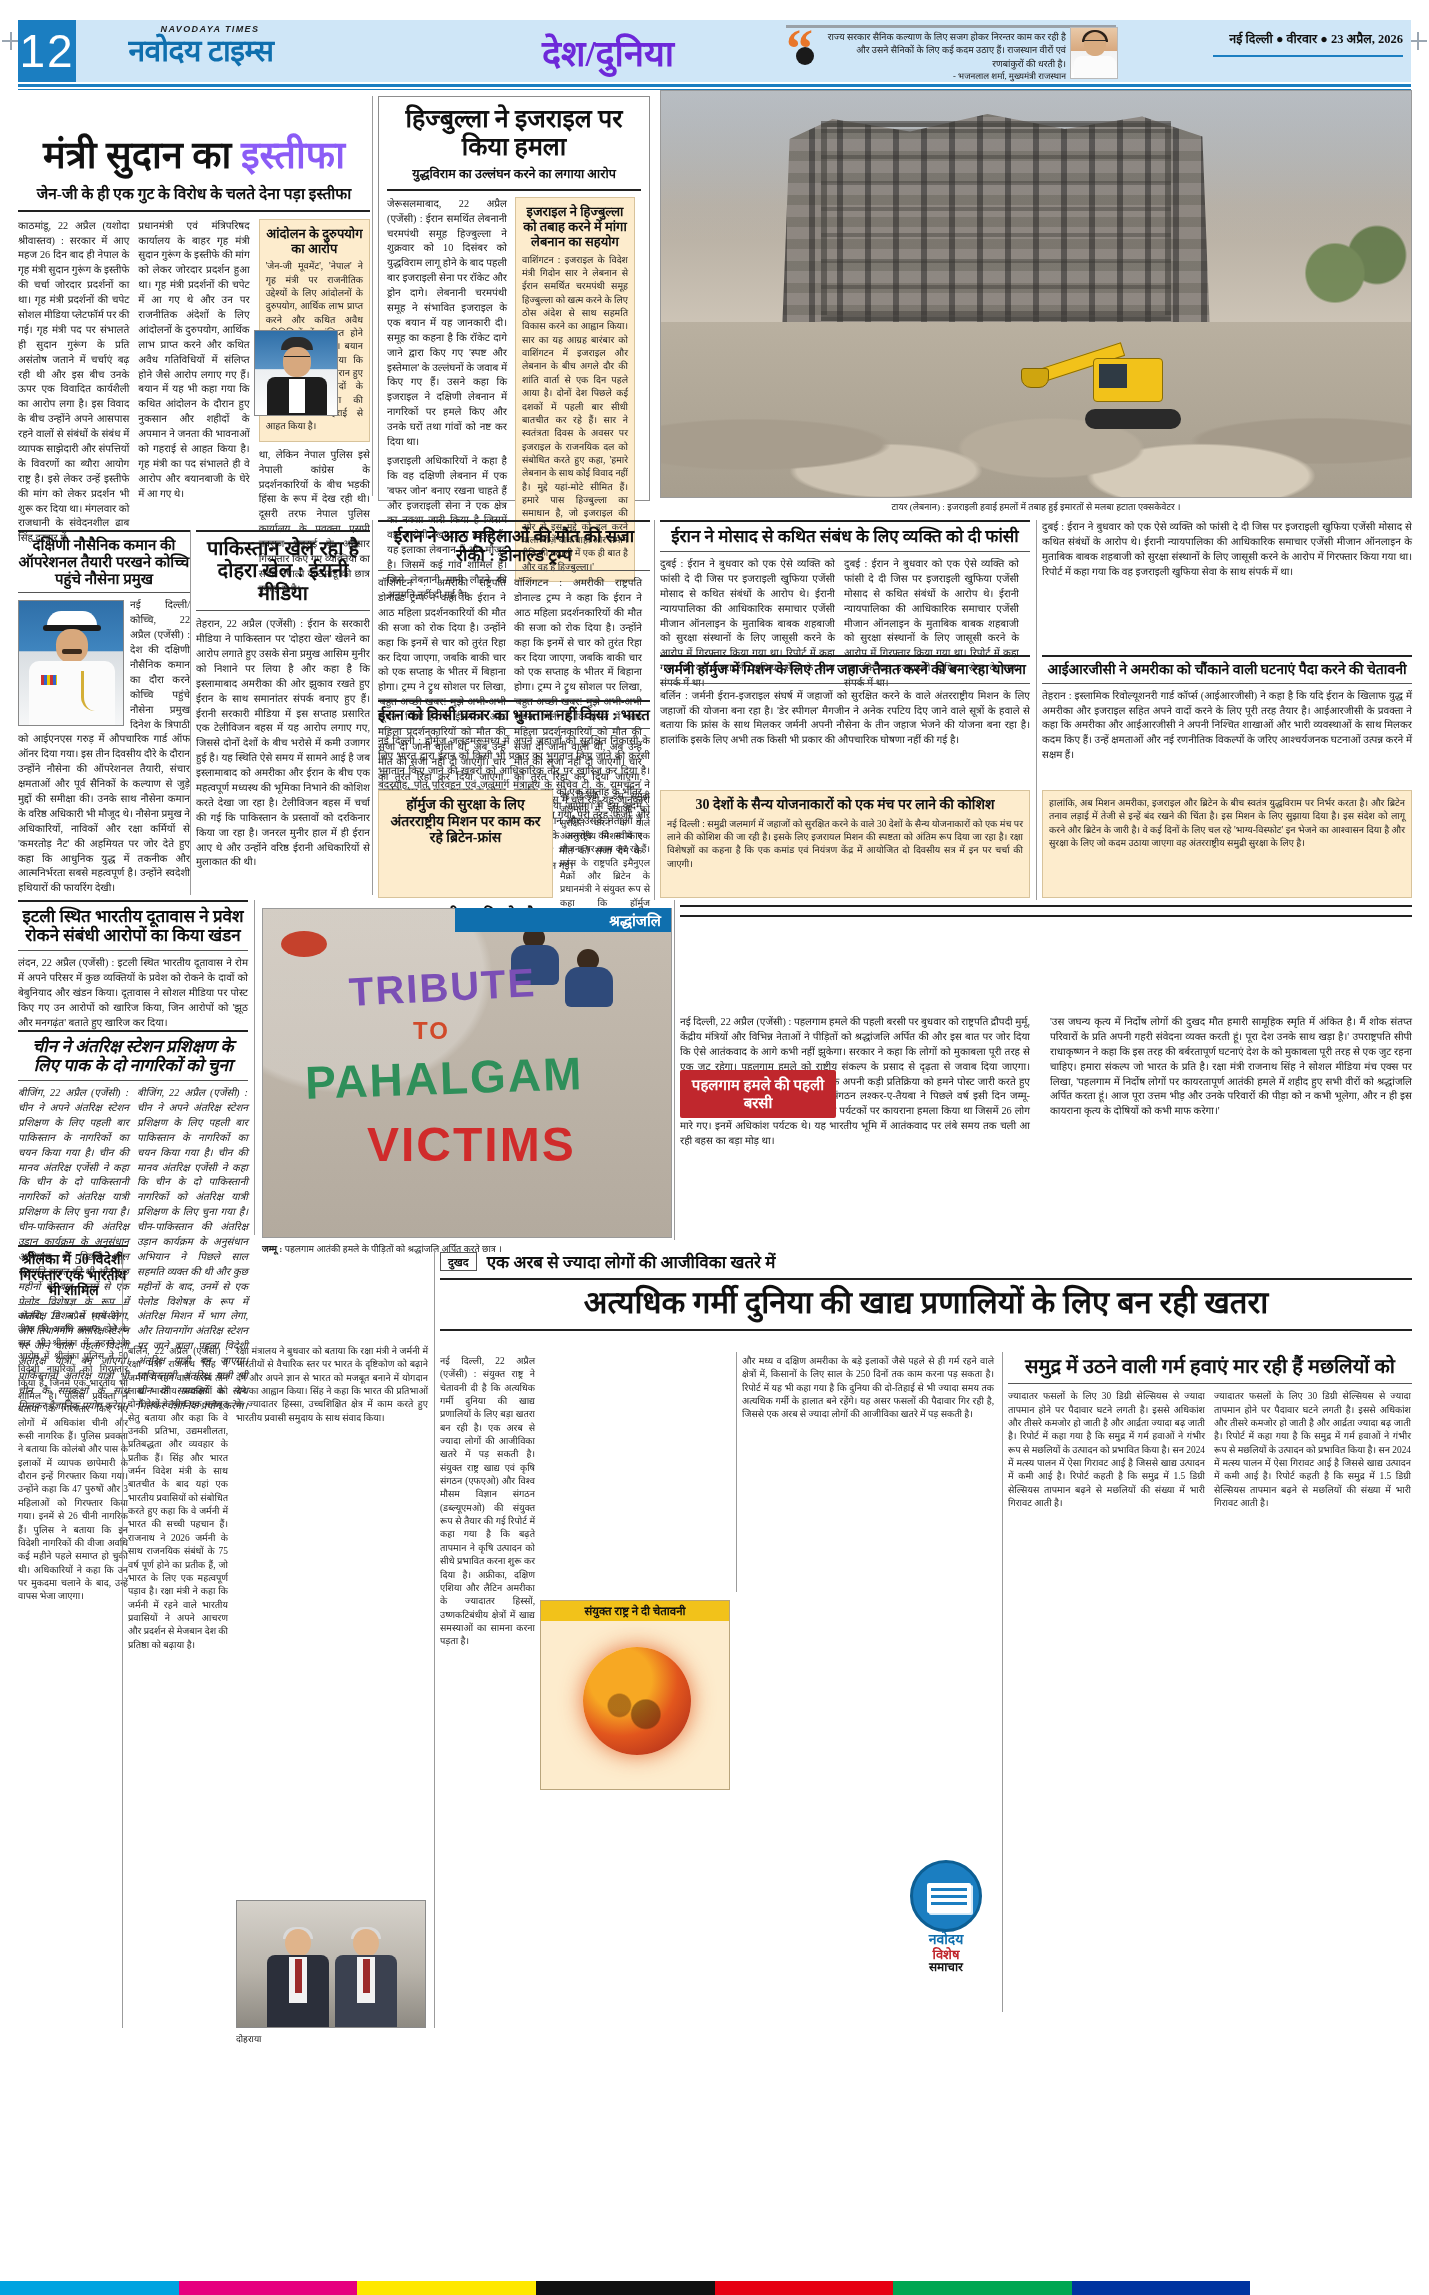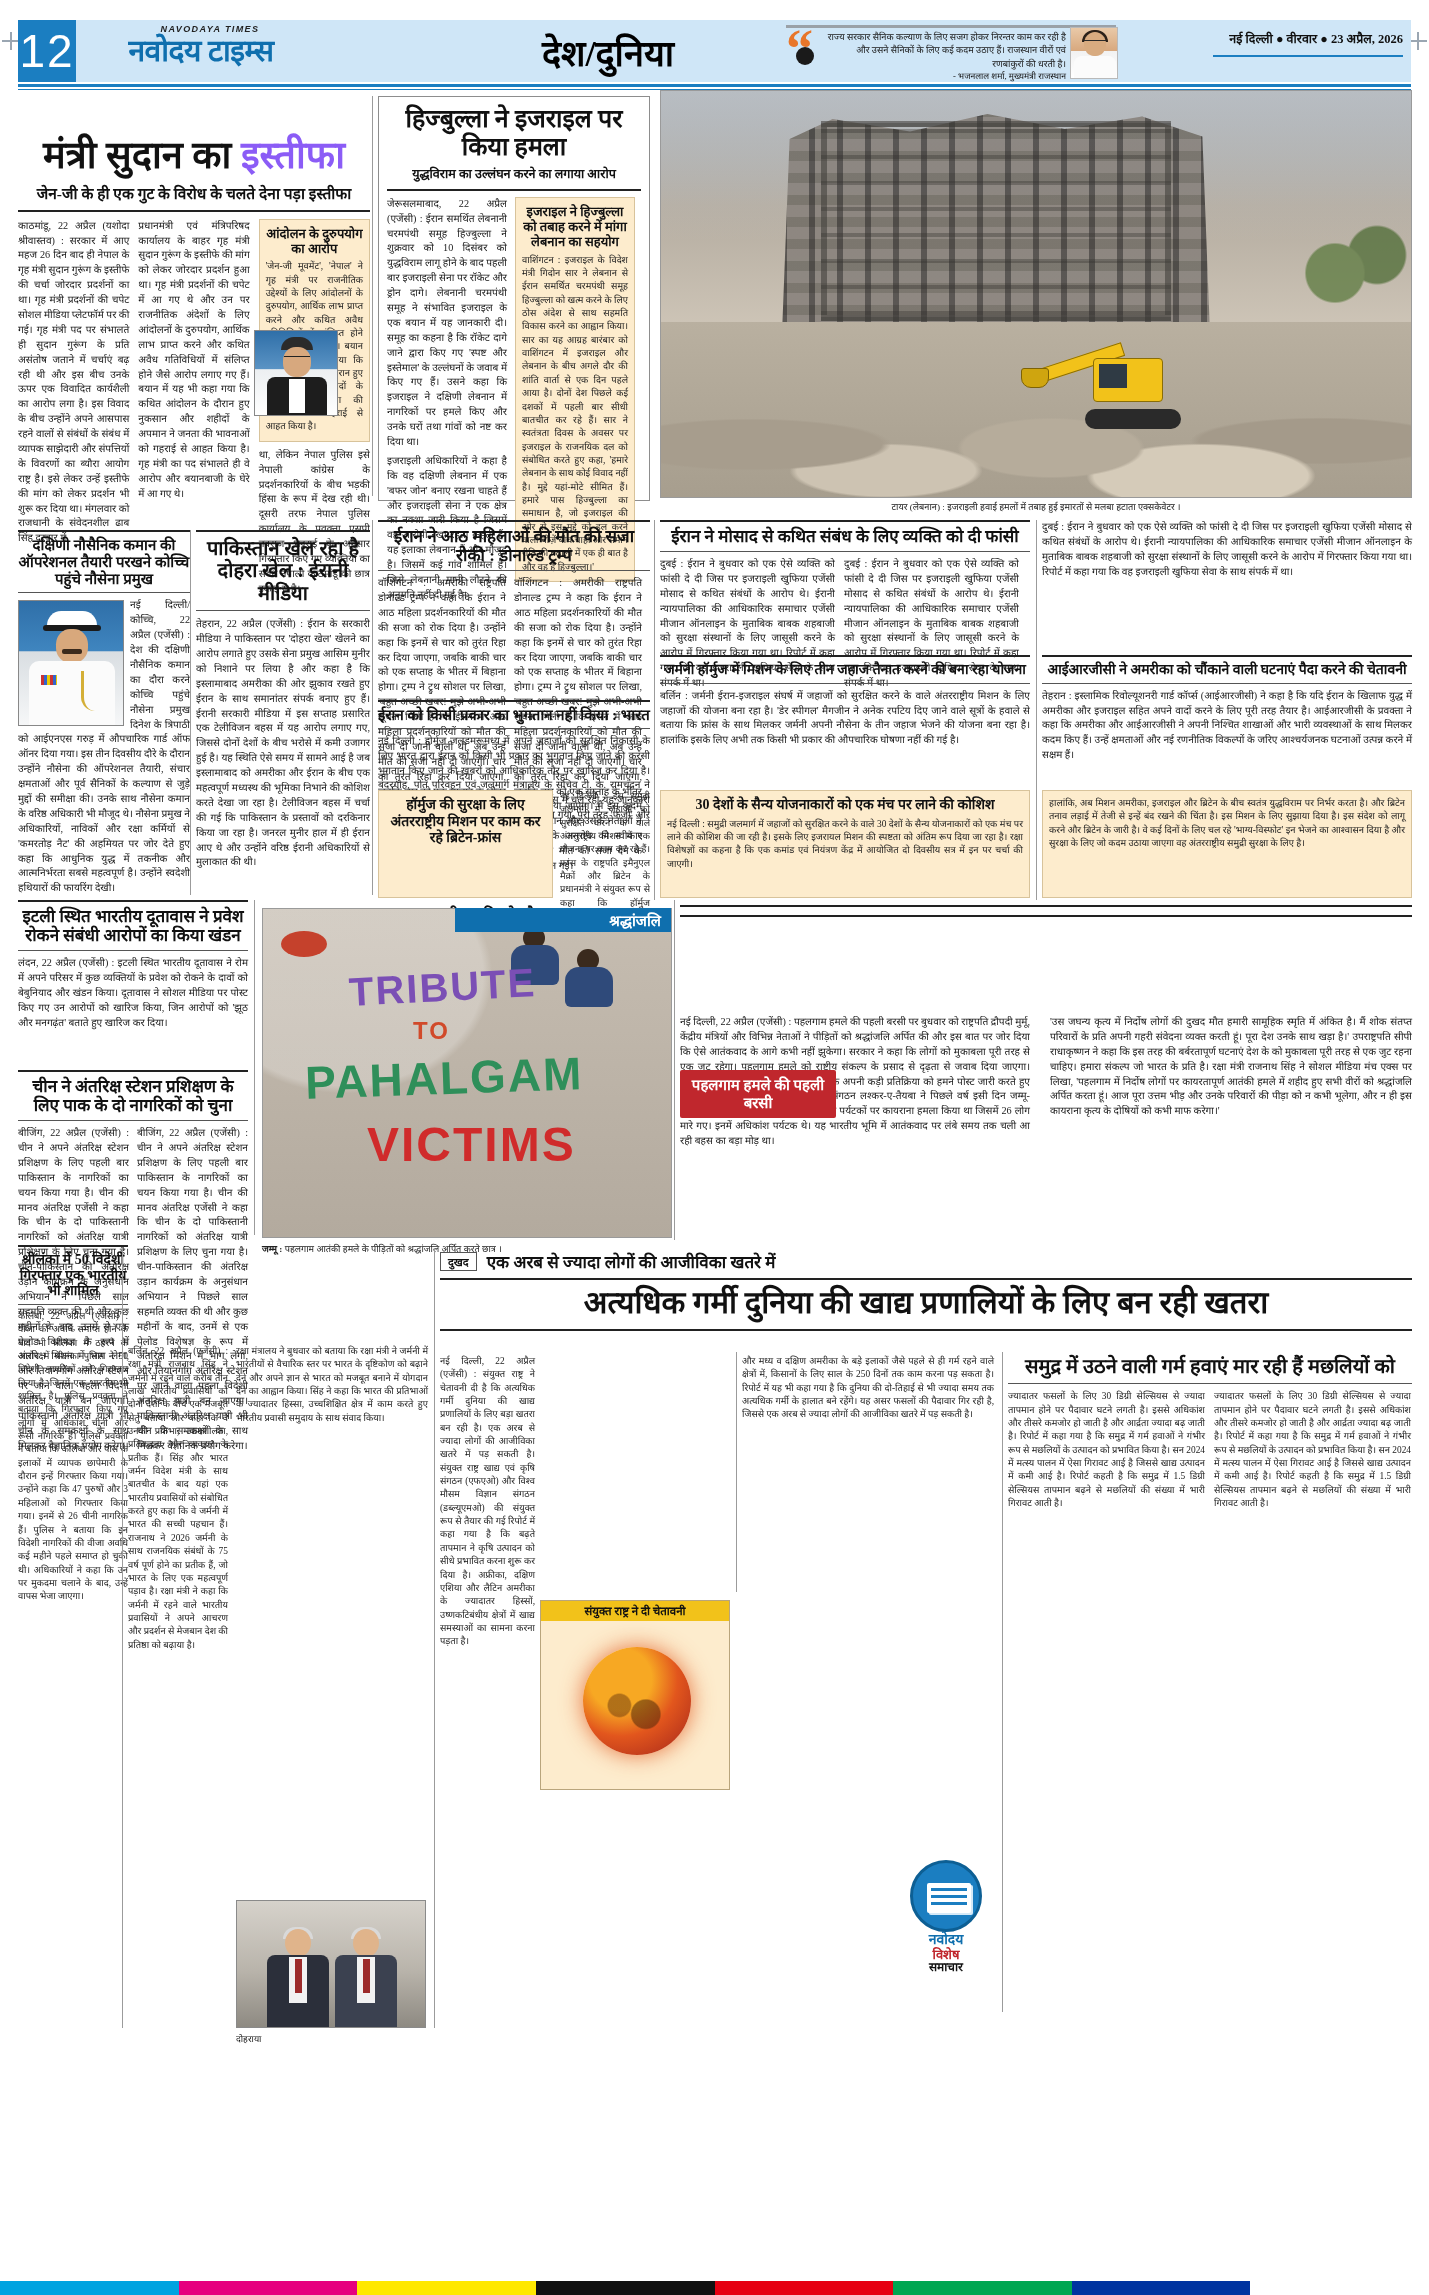--- a/index.html
+++ b/index.html
@@ -32,21 +32,21 @@
     font-family:"Liberation Sans", sans-serif; font-size:9px; font-weight:700;
     font-style:italic; letter-spacing:1.4px; color:#222; text-align:center;
     padding-left:26px;
   }
   .mh-brand-hi {
     font-size:30px; font-weight:700; color:#0f6fae; letter-spacing:-0.5px;
     line-height:1.0; margin-top:2px; text-align:center; padding-left:8px;
   }
   .mh-section {
     position:absolute; left:440px; top:8px; width:300px; text-align:center;
-    font-size:36px; font-weight:700; color:#000000; letter-spacing:0px;
+    font-size:36px; font-weight:700; color:#6d28d9; letter-spacing:0px;
   }
   .mh-quote-wrap {
     position:absolute; left:760px; top:5px; width:340px; height:55px;
   }
   .mh-quote-bar { position:absolute; left:8px; top:0; width:330px; height:3px; background:#9aa1a8; }
   .mh-qmark {
     position:absolute; left:8px; top:4px; width:34px; height:40px;
     font-size:54px; line-height:40px; color:#e8762a; font-family:"Liberation Serif", serif;
     font-weight:700;
   }
@@ -515,21 +515,21 @@
     <p class="body-txt">प्रतिक्रिया, स्वीकृति या प्रतिबद्धता सामने नहीं आई है। ईरानी विश्लेषकों ने यह भी आरोप लगाया कि पाकिस्तान ने इस प्रस्ताव को दरकिनार कर दिया है और अब वह अमरीका की ओर से 15 से 16 नई शर्तें ईरान पर थोपने की कोशिश कर रहा है, जिससे उसके रुख पर सवाल उठते हैं। एसएनएन के एक विश्लेषक ने साफ-साफ कहा, 'हमारी योजना के मुताबिक, आसिम मुनीर ईरान आए और हमारा संदेश लिया। इस संदेश को अमरीकी पक्ष तक पहुंचाया जाना था। यह उन्होंने जरूर किया होगा, लेकिन जहां तक मुझे पता है, और जैसा कि हमने इन खबरों पर चर्चा की है, अभी तक अमरीकी पक्ष से कोई औपचारिक प्रतिक्रिया नहीं आई है।'</p>
   </div>
 
   <div class="band" style="left:18px;top:900px;width:230px;">
     <div class="rule-blk" style="margin-bottom:5px;"></div>
     <div class="hd-center" style="font-size:17px;">इटली स्थित भारतीय दूतावास ने प्रवेश रोकने संबंधी आरोपों का किया खंडन</div>
     <div class="rule-thin" style="margin:5px 0 5px;"></div>
     <p class="body-txt">लंदन, 22 अप्रैल (एजेंसी) : इटली स्थित भारतीय दूतावास ने रोम में अपने परिसर में कुछ व्यक्तियों के प्रवेश को रोकने के दावों को बेबुनियाद और खंडन किया। दूतावास ने सोशल मीडिया पर पोस्ट किए गए उन आरोपों को खारिज किया, जिन आरोपों को 'झूठ और मनगढ़ंत' बताते हुए खारिज कर दिया।</p>
   </div>
 
-  <div class="band" style="left:18px;top:1070px;width:230px;">
+  <div class="band" style="left:18px;top:1030px;width:230px;font-style:italic;">
     <div class="rule-blk" style="margin-bottom:5px;"></div>
     <div class="hd-center" style="font-size:17px;">चीन ने अंतरिक्ष स्टेशन प्रशिक्षण के लिए पाक के दो नागरिकों को चुना</div>
     <div class="rule-thin" style="margin:5px 0 5px;"></div>
     <div style="display:flex;gap:8px;">
       <p class="body-txt" style="width:111px;">बीजिंग, 22 अप्रैल (एजेंसी) : चीन ने अपने अंतरिक्ष स्टेशन प्रशिक्षण के लिए पहली बार पाकिस्तान के नागरिकों का चयन किया गया है। चीन की मानव अंतरिक्ष एजेंसी ने कहा कि चीन के दो पाकिस्तानी नागरिकों को अंतरिक्ष यात्री प्रशिक्षण के लिए चुना गया है। चीन-पाकिस्तान की अंतरिक्ष उड़ान कार्यक्रम के अनुसंधान अभियान ने पिछले साल सहमति व्यक्त की थी और कुछ महीनों के बाद, उनमें से एक पेलोड विशेषज्ञ के रूप में अंतरिक्ष मिशन में भाग लेगा, और तियानगोंग अंतरिक्ष स्टेशन पर जाने वाला पहला विदेशी अंतरिक्ष यात्री बन जाएगा। पाकिस्तानी अंतरिक्ष यात्री भी चीन के समकक्षों के साथ मिलकर वैज्ञानिक प्रयोग करेगा।</p>
       <p class="body-txt" style="width:111px;">बीजिंग, 22 अप्रैल (एजेंसी) : चीन ने अपने अंतरिक्ष स्टेशन प्रशिक्षण के लिए पहली बार पाकिस्तान के नागरिकों का चयन किया गया है। चीन की मानव अंतरिक्ष एजेंसी ने कहा कि चीन के दो पाकिस्तानी नागरिकों को अंतरिक्ष यात्री प्रशिक्षण के लिए चुना गया है। चीन-पाकिस्तान की अंतरिक्ष उड़ान कार्यक्रम के अनुसंधान अभियान ने पिछले साल सहमति व्यक्त की थी और कुछ महीनों के बाद, उनमें से एक पेलोड विशेषज्ञ के रूप में अंतरिक्ष मिशन में भाग लेगा, और तियानगोंग अंतरिक्ष स्टेशन पर जाने वाला पहला विदेशी अंतरिक्ष यात्री बन जाएगा। पाकिस्तानी अंतरिक्ष यात्री भी चीन के समकक्षों के साथ मिलकर वैज्ञानिक प्रयोग करेगा।</p>
     </div>
   </div>
 
   <div class="band" style="left:18px;top:1245px;width:110px;">

